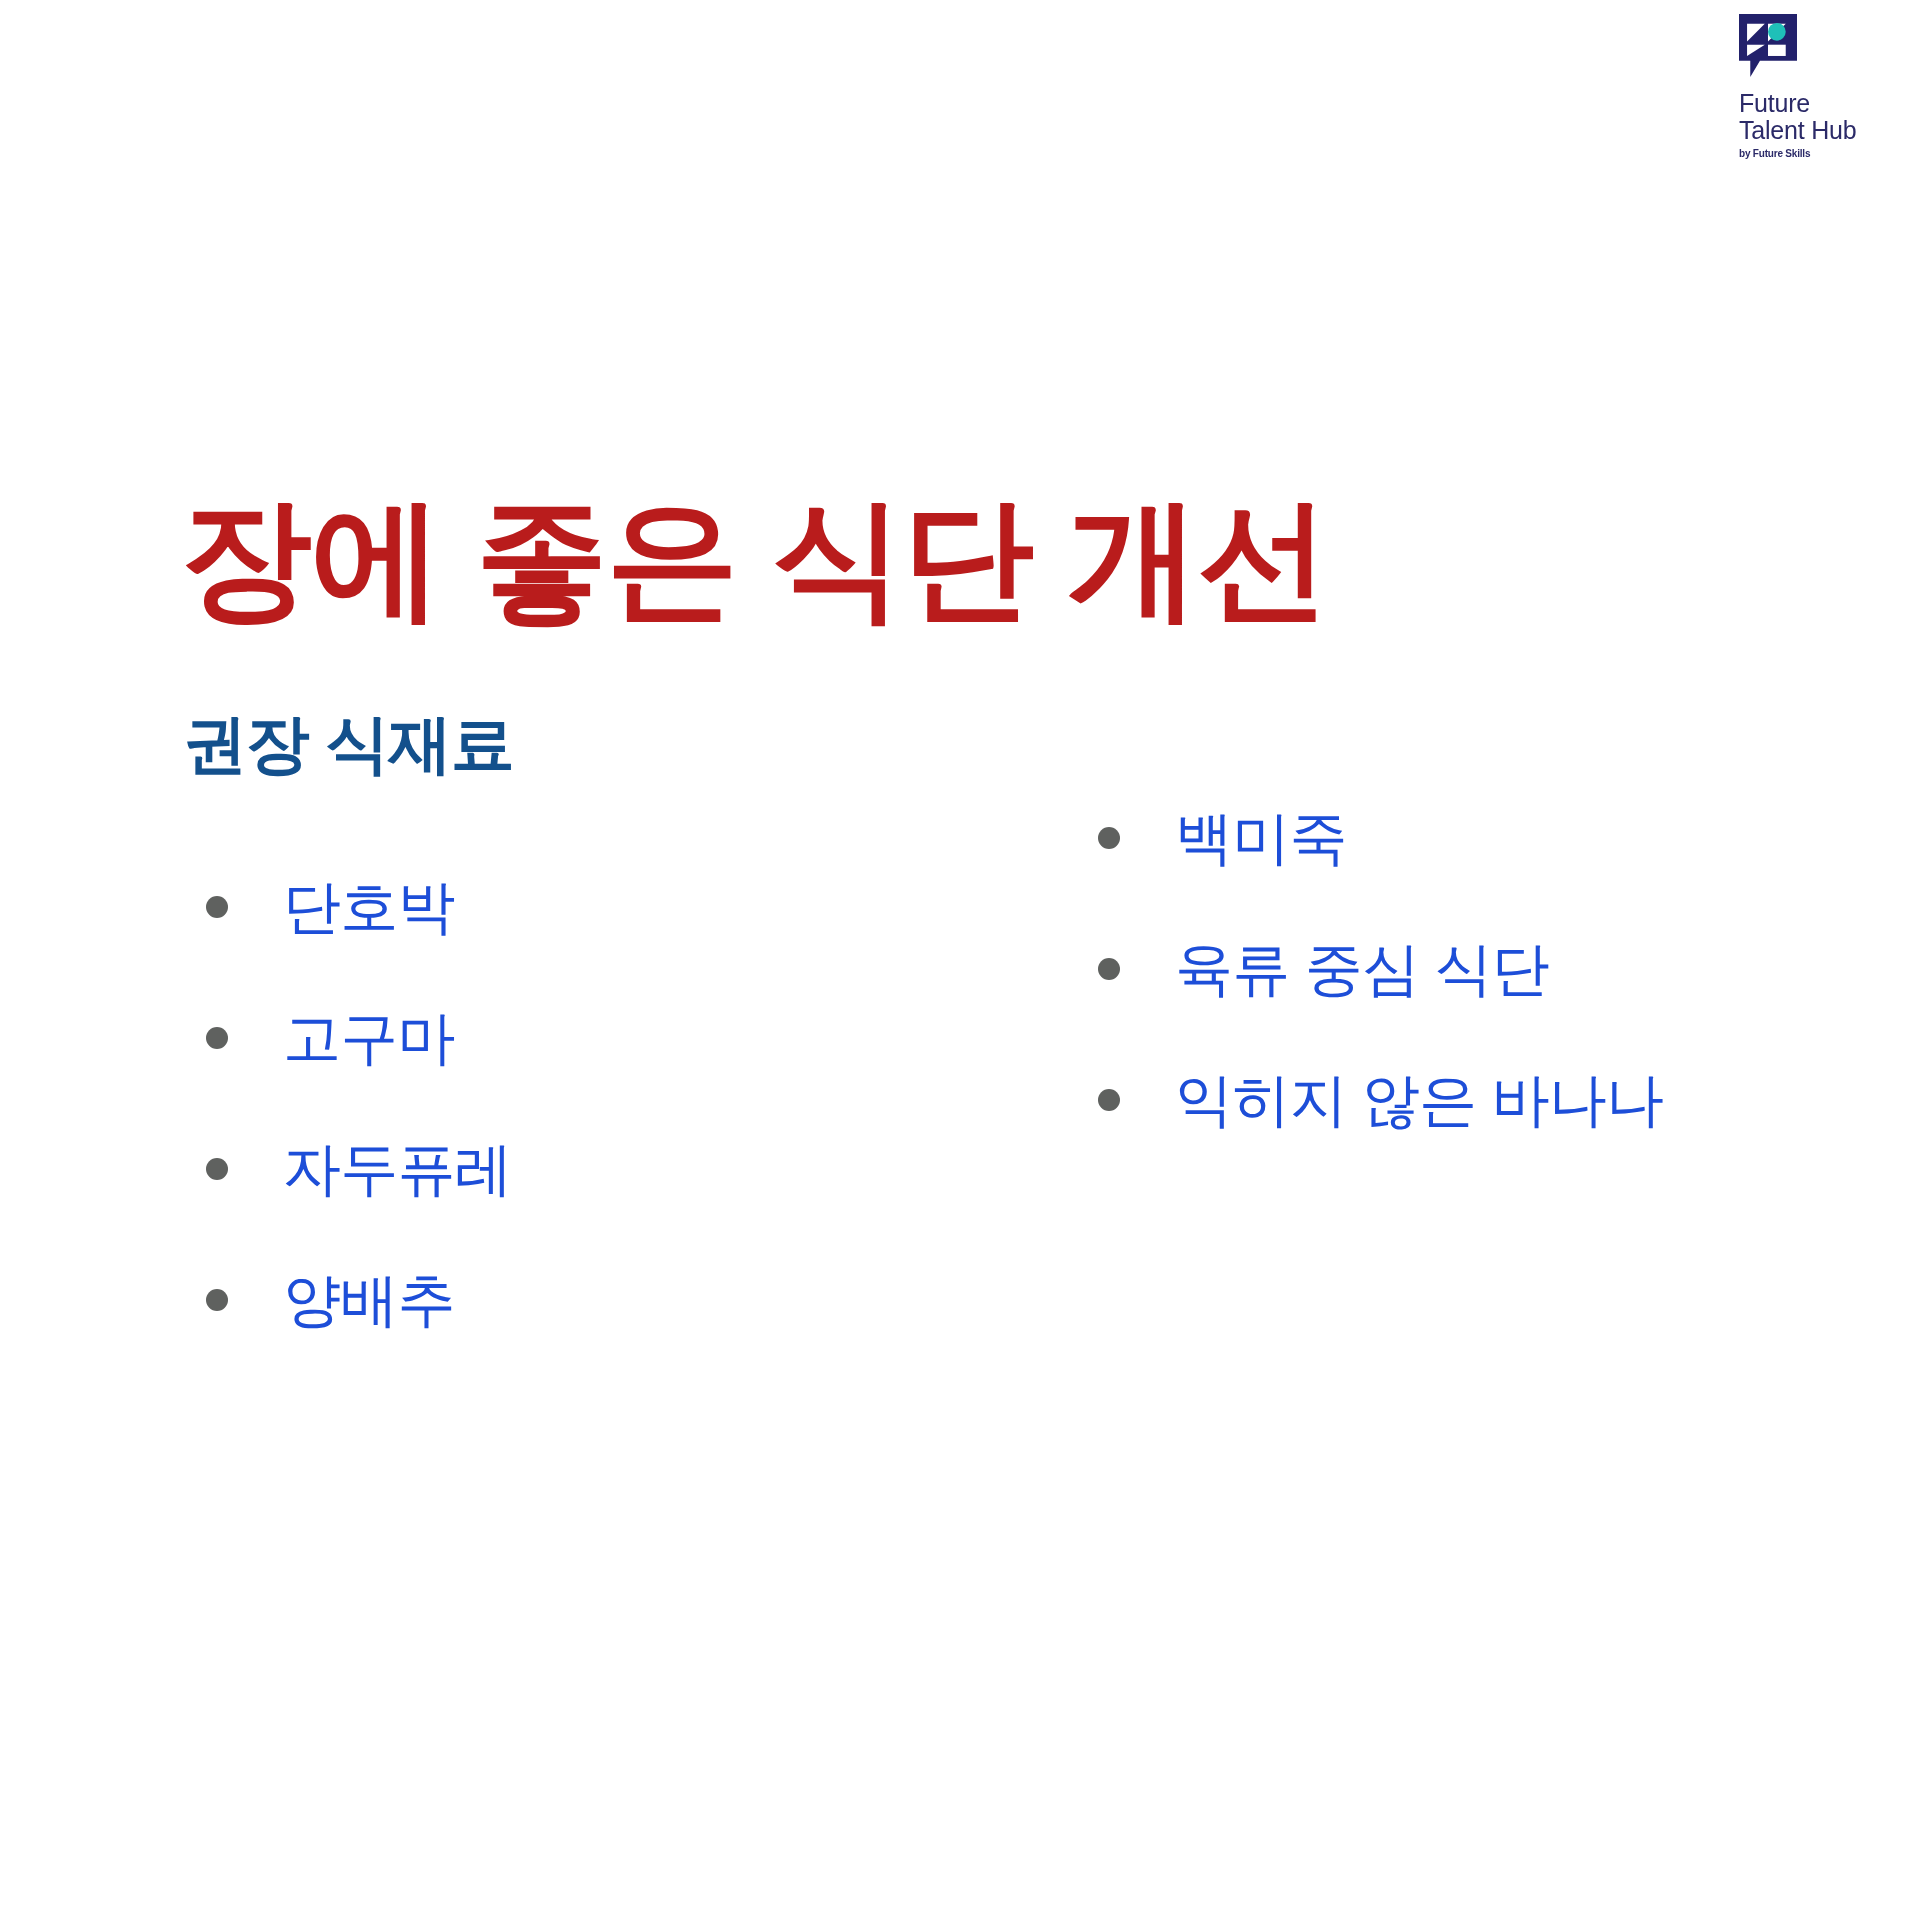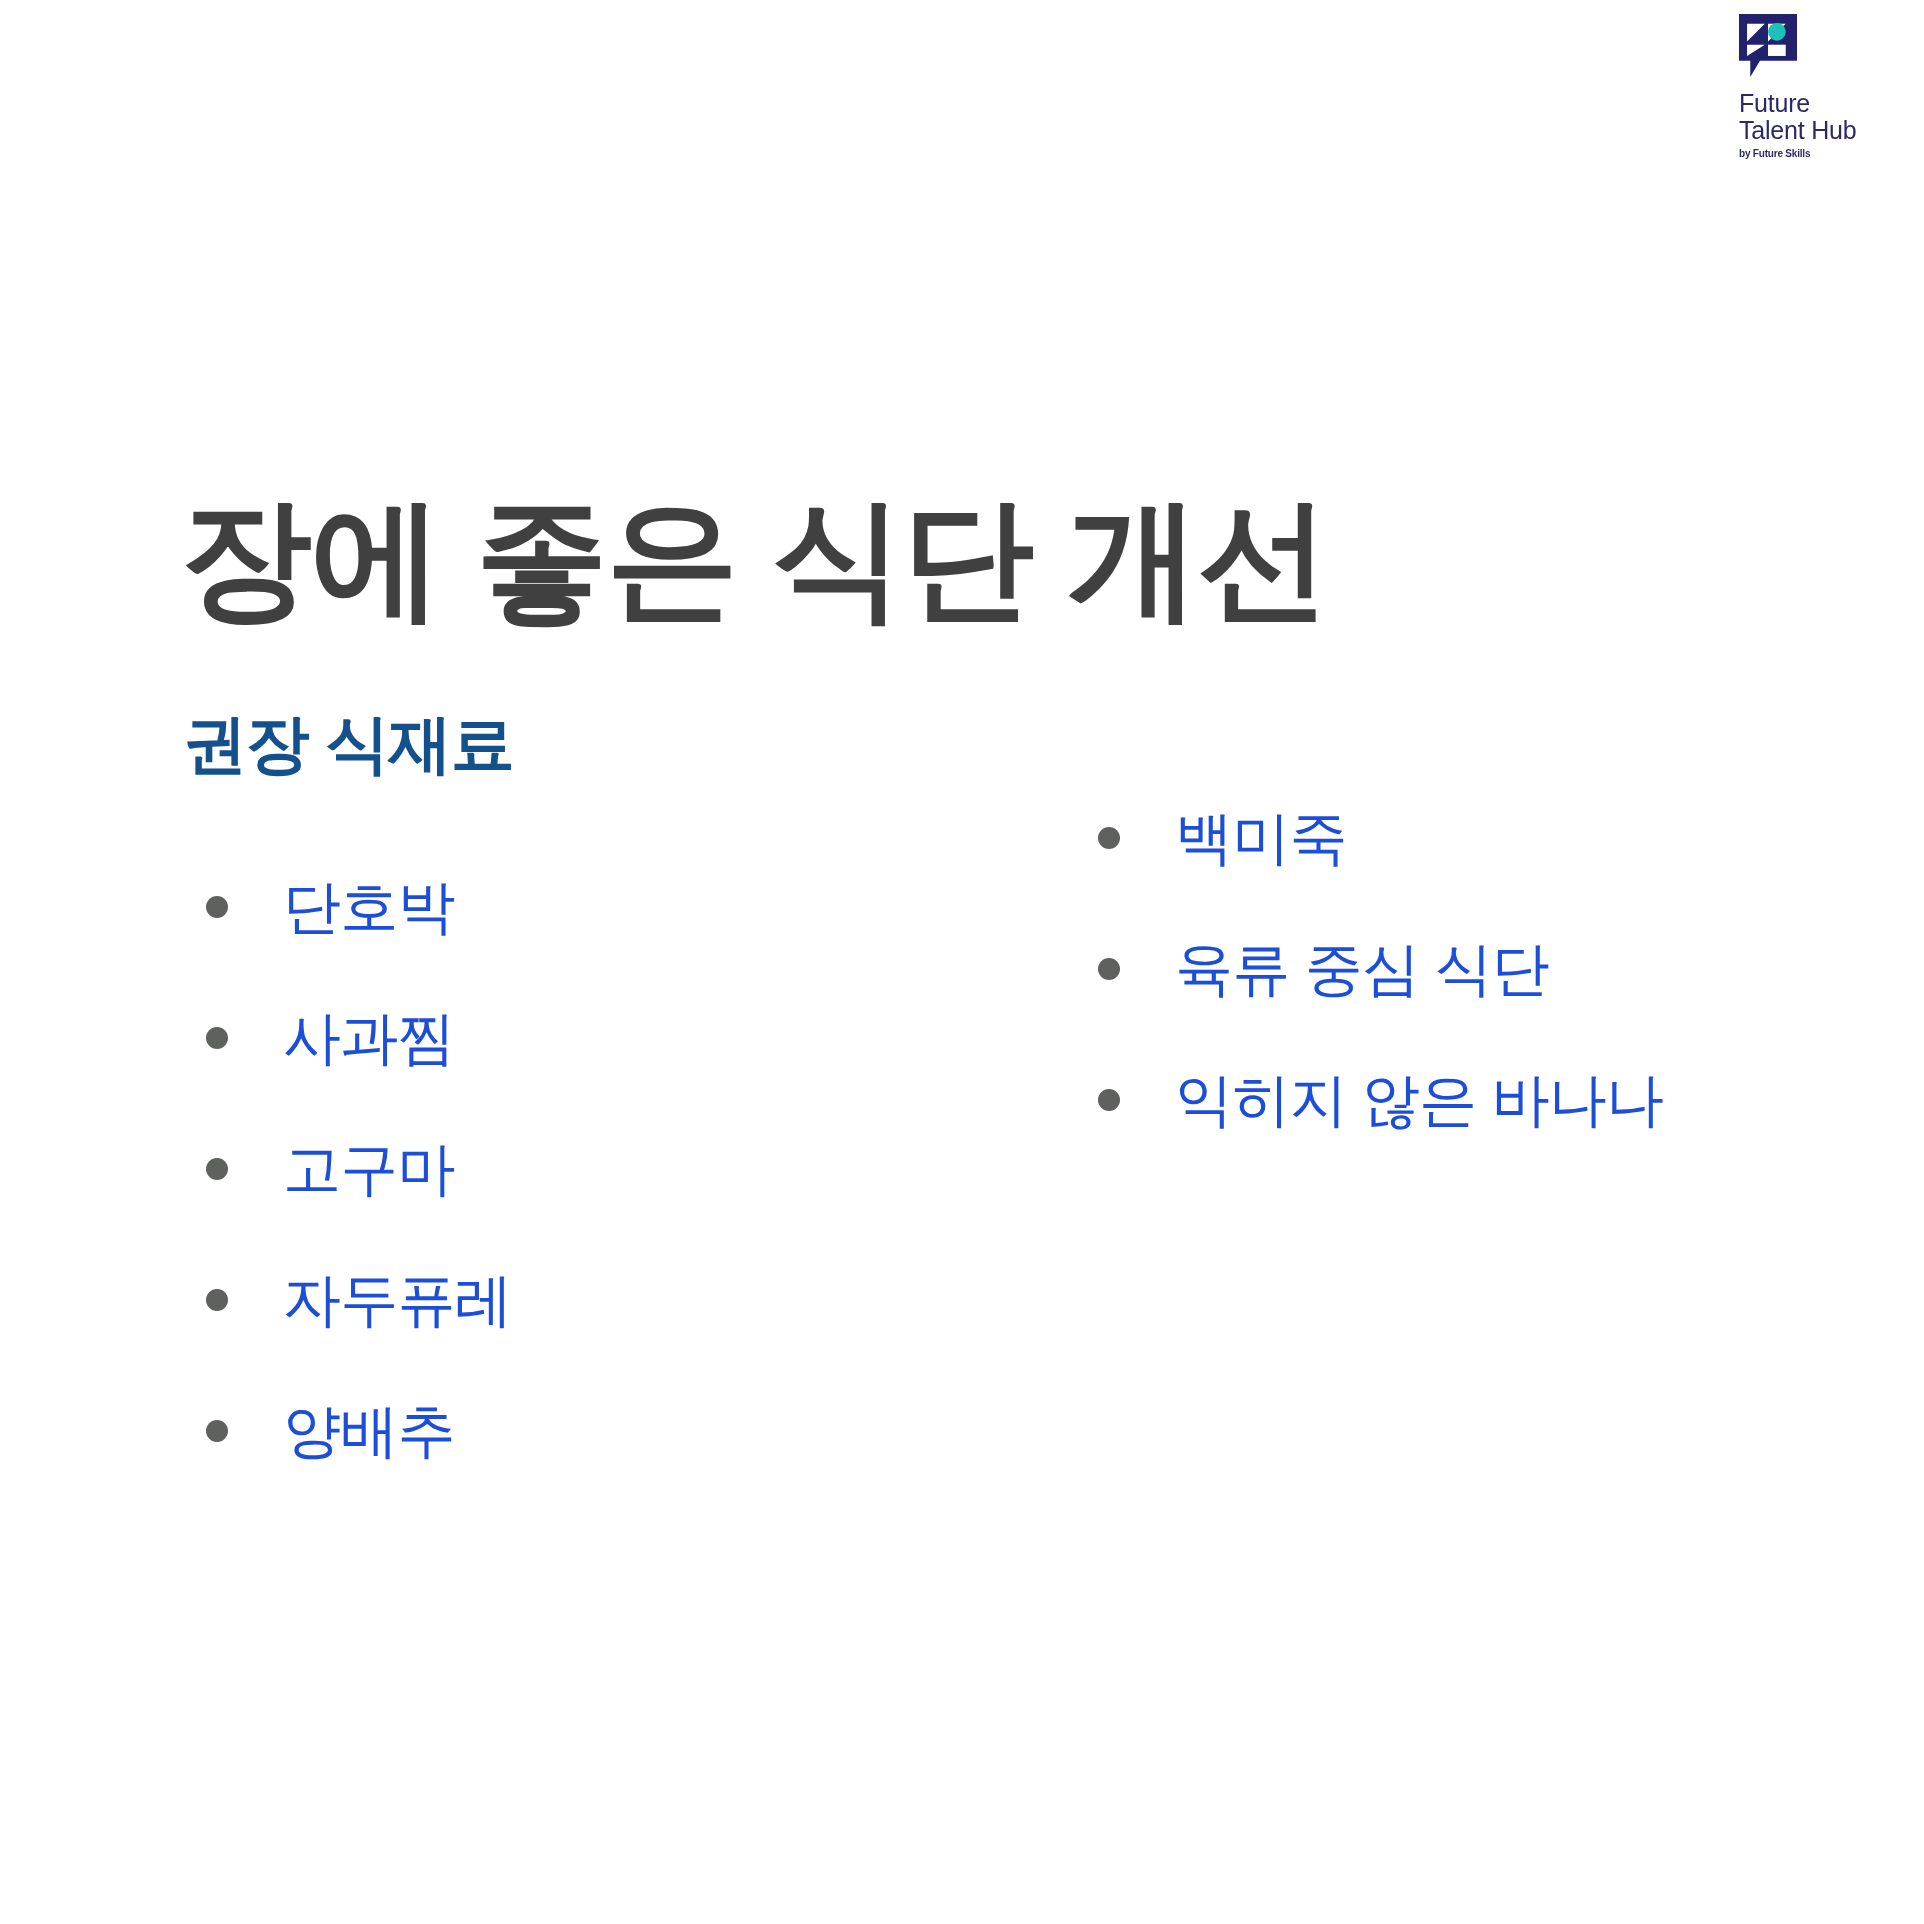--- a/index.html
+++ b/index.html
@@ -62,21 +62,21 @@
     letter-spacing: -0.2px;
     margin-top: 2.4px;
     white-space: nowrap;
   }
 
   
   .title {
     position: absolute;
     left: 180px;
     top: 391px;
-    color: #404040;
+    color: #b91c1c;
     font-size: 132px;
     line-height: 160px;
     font-weight: 700;
     letter-spacing: -1.6px;
     white-space: nowrap;
   }
 
   
   .columns {
     position: absolute;
@@ -164,24 +164,20 @@
 
     <div class="column left">
       <h2 class="col-heading">권장 식재료</h2>
       <ul class="bullet-list">
         <li class="bullet-item">
           <span class="bullet-dot"></span>
           <span class="bullet-text">단호박</span>
         </li>
         <li class="bullet-item">
           <span class="bullet-dot"></span>
-          <span class="bullet-text">사과찜</span>
-        </li>
-        <li class="bullet-item">
-          <span class="bullet-dot"></span>
           <span class="bullet-text">고구마</span>
         </li>
         <li class="bullet-item">
           <span class="bullet-dot"></span>
           <span class="bullet-text">자두퓨레</span>
         </li>
         <li class="bullet-item">
           <span class="bullet-dot"></span>
           <span class="bullet-text">양배추</span>
         </li>

